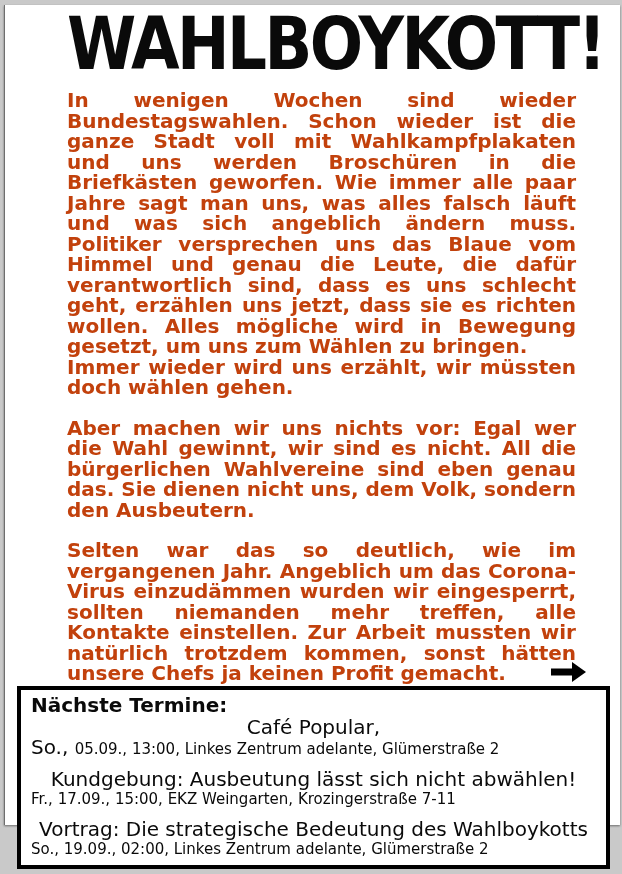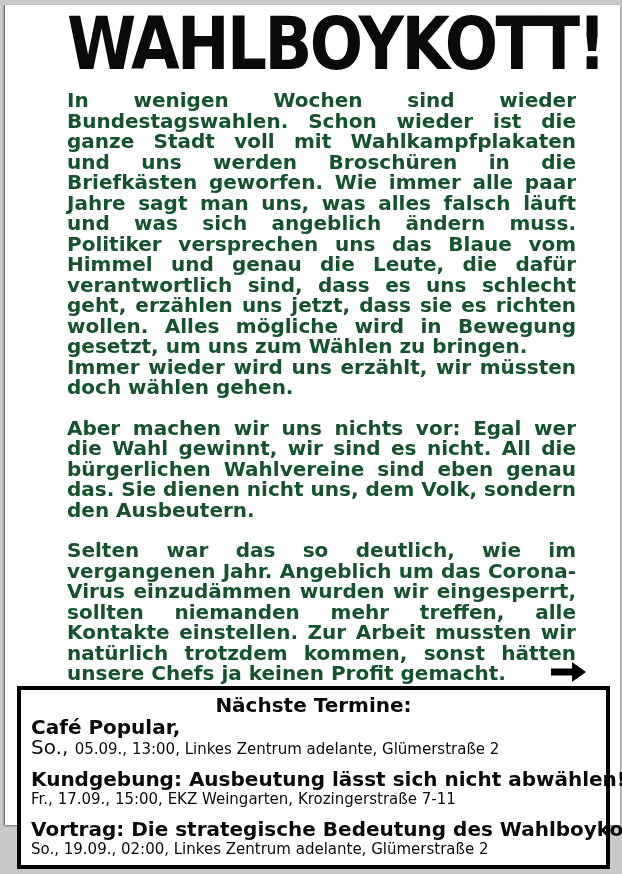--- a/index.html
+++ b/index.html
@@ -42,21 +42,21 @@
     transform-origin: 0 50%;
     color: #0a0a0a;
   }
   .bodytext p {
     margin: 20px 16px 0 0;
     font-size: 20px;
     line-height: 20.5px;
     font-weight: bold;
     text-align: justify;
     text-justify: inter-word;
-    color: #14532d;
+    color: #c2410c;
   }
   .bodytext p.first {
     margin-top: 10px;
   }
   .bodytext p.cont {
     margin-top: 0;
   }
   .arrow-wrap {
     position: absolute;
     top: 656px;
@@ -72,27 +72,27 @@
     border: 4px solid #000000;
     background: #ffffff;
     padding: 4px 10px 6px 10px;
     box-sizing: border-box;
   }
   .schedule .heading {
     font-size: 20px;
     line-height: 22px;
     font-weight: bold;
     white-space: nowrap;
-    text-align: center;
   }
   .schedule .event-title {
     font-size: 20px;
     line-height: 22px;
-    font-weight: bold;
+    font-weight: normal;
     white-space: nowrap;
+    text-align: center;
   }
   .schedule .event-when {
     font-size: 15px;
     line-height: 19px;
     font-weight: normal;
     white-space: nowrap;
   }
   .schedule .event-when .big-prefix {
     font-size: 20px;
   }

